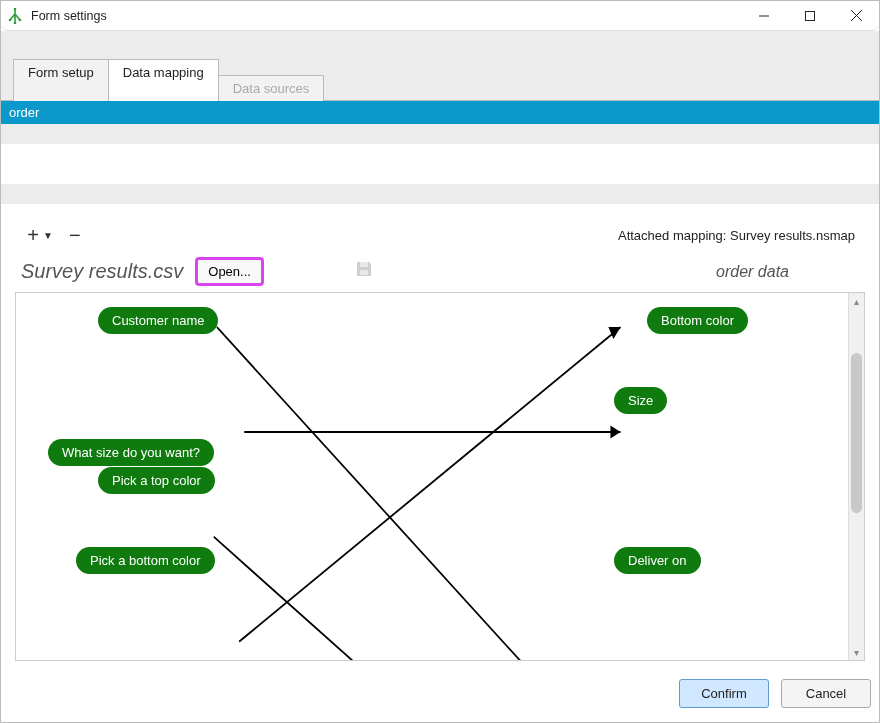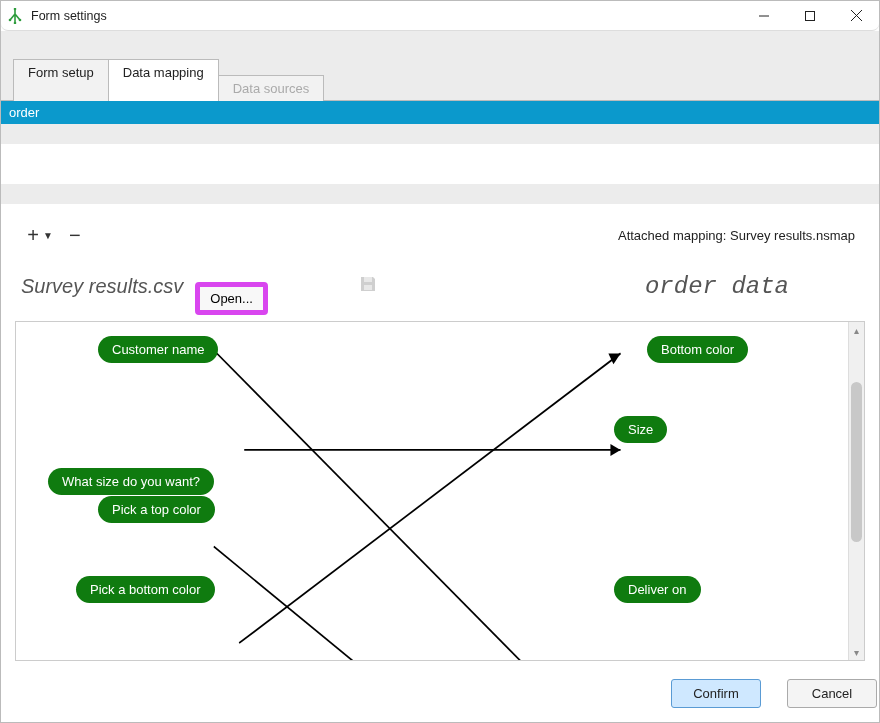--- a/index.html
+++ b/index.html
@@ -21,34 +21,34 @@
   .row-blank2 { height: 48px; background:#fff; margin-top: 20px; }
 
   .toolbar { display:flex; align-items:center; padding: 6px 18px; font-size: 14px; }
   .toolbar .plus, .toolbar .minus { width: 28px; height: 28px; display:flex; align-items:center; justify-content:center; font-size: 20px; color:#333; cursor: default; }
   .toolbar .caret { font-size: 10px; margin-left: -4px; margin-right: 8px; color:#333; }
   .toolbar .spacer { flex:1; }
   .toolbar .status { font-size: 13px; color:#222; padding-right: 6px; }
 
   .mappinghead { display:flex; align-items:center; padding: 2px 20px 6px 20px; }
   .mappinghead .leftlbl { font-style: italic; font-size: 20px; color:#555; flex: 0 0 auto; margin-right: 12px; }
-  .mappinghead .openbtn { border:5px solid #d946ef; border-radius:4px; background:#f8f8f8; padding:4px 10px; font-size:13px; cursor: default; margin-top: 25px; }
+  .mappinghead .openbtn { border:3px solid #d946ef; border-radius:4px; background:#f8f8f8; padding:4px 10px; font-size:13px; cursor: default; }
   .mappinghead .saveicon { margin-left: 90px; color:#bbb; font-size:18px; }
-  .mappinghead .rightlbl { flex:1; text-align:right; font-style: italic; font-size: 24px; color:#555; padding-right: 70px; font-family: Liberation Mono, monospace; }
+  .mappinghead .rightlbl { flex:1; text-align:right; font-style: italic; font-size: 16px; color:#555; padding-right: 70px; }
 
   .canvaswrap { position:relative; flex:1; margin: 0 14px 8px 14px; border:1px solid #ccc; overflow:hidden; }
   .canvaswrap svg { position:absolute; inset:0; width:100%; height:100%; }
   .pill { position:absolute; background:#0f7b0f; color:#fff; padding:6px 14px; border-radius:14px; font-size:13px; white-space:nowrap; }
   .scrollbar { position:absolute; right:0; top:0; bottom:0; width:16px; background:#f0f0f0; border-left:1px solid #ddd; }
   .scrollbar .thumb { position:absolute; left:2px; right:2px; top:60px; height:160px; background:#c8c8c8; border-radius:6px; }
   .scrollbar .arrow { position:absolute; left:0; right:0; height:16px; display:flex;align-items:center;justify-content:center; color:#888; font-size:10px;}
   .scrollbar .arrow.up { top:0; }
   .scrollbar .arrow.down { bottom:0; }
 
-  .footer { display:flex; justify-content:flex-end; gap:26px; padding: 10px 2px 14px 14px; }
+  .footer { display:flex; justify-content:flex-end; gap:12px; padding: 10px 8px 14px 14px; }
   .footer .btn { min-width: 90px; padding:6px 14px; border:1px solid #aaa; border-radius:3px; background:#f4f4f4; font-size:13px; text-align:center; cursor: default; }
   .footer .btn.primary { background:#cfe8ff; border-color:#5a9bd4; }
 </style>
 </head>
 <body>
 
 <div class="window">
 
   <div class="titlebar">
     <div class="icon">

